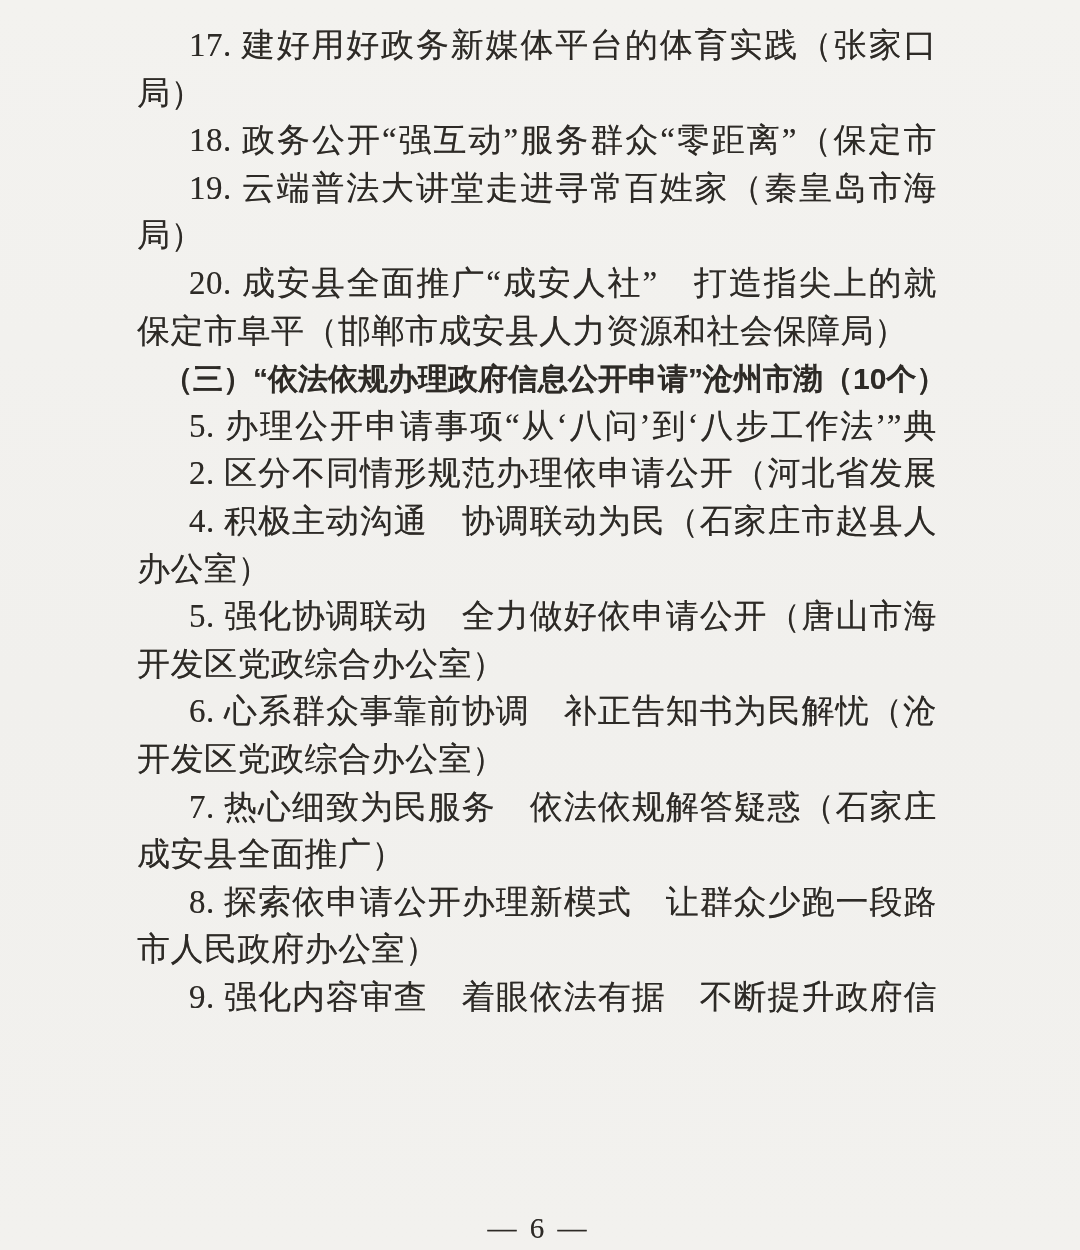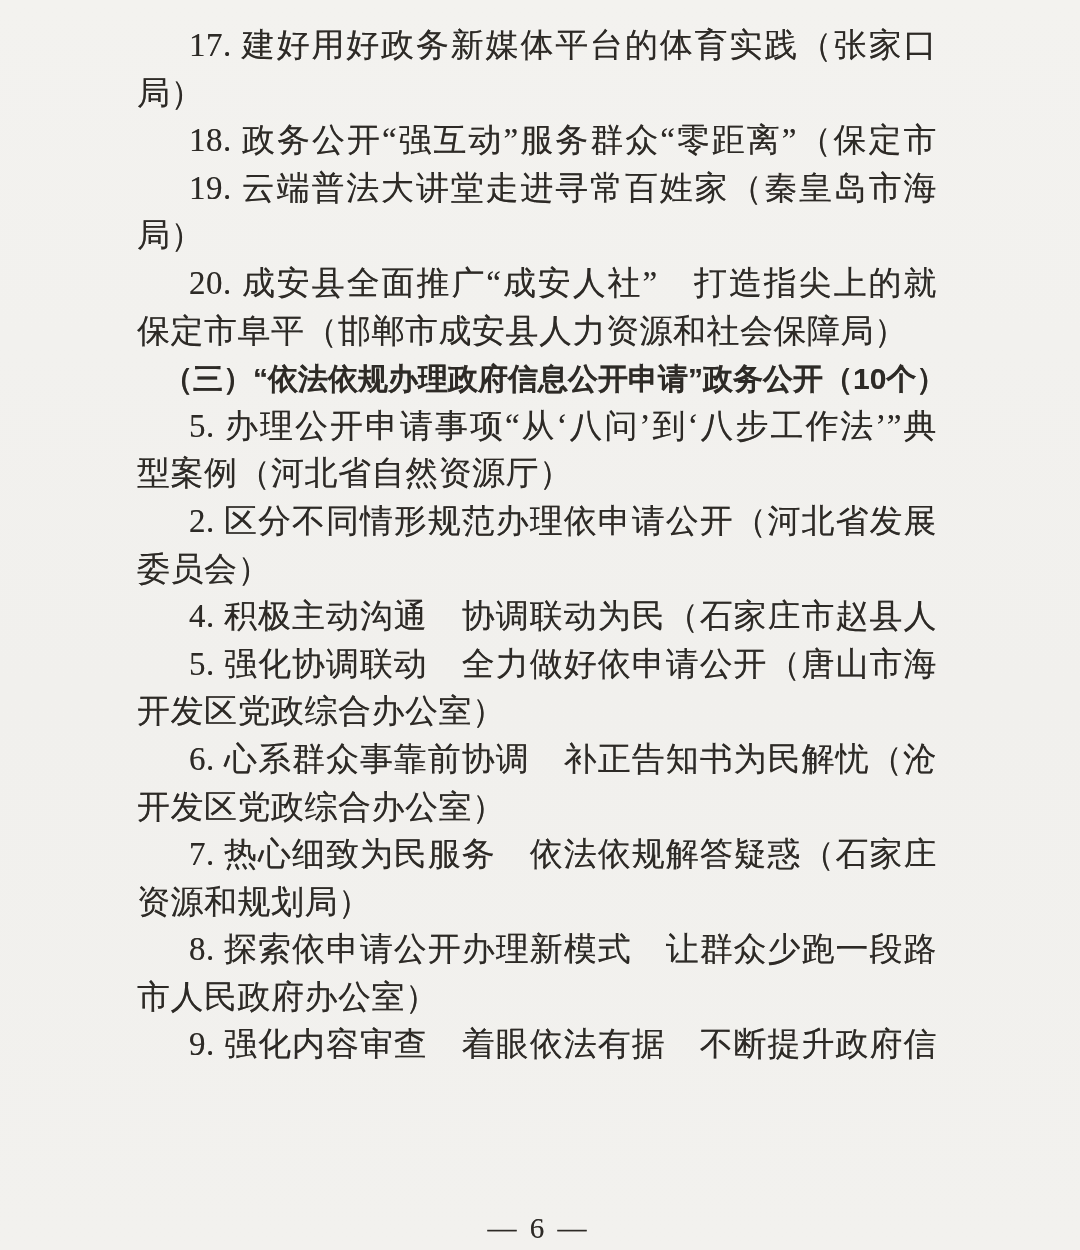--- a/index.html
+++ b/index.html
@@ -66,30 +66,29 @@
 
 <div class="page">
   <div class="text-block">
       <div class="line indent fill">17. 建好用好政务新媒体平台的体育实践（张家口市体育</div>
       <div class="line">局）</div>
       <div class="line indent fill">18. 政务公开“强互动”服务群众“零距离”（保定市阜平</div>
       <div class="line indent fill">19. 云端普法大讲堂走进寻常百姓家（秦皇岛市海港区司法</div>
       <div class="line">局）</div>
       <div class="line indent fill">20. 成安县全面推广“成安人社”　打造指尖上的就业创业</div>
       <div class="line">保定市阜平（邯郸市成安县人力资源和社会保障局）</div>
-      <div class="line bold">（三）“依法依规办理政府信息公开申请”政务公开（10个）</div>
+      <div class="line bold">（三）“依法依规办理政府信息公开申请”沧州市渤（10个）</div>
       <div class="line indent fill">5. 办理公开申请事项“从‘八问’到‘八步工作法’”典</div>
-      <div class="line">型案例（河北省自然资源厅）</div>
       <div class="line indent fill">2. 区分不同情形规范办理依申请公开（河北省发展和改革</div>
-      <div class="line">委员会）</div>
       <div class="line indent fill">4. 积极主动沟通　协调联动为民（石家庄市赵县人民政府</div>
+      <div class="line">办公室）</div>
       <div class="line indent fill">5. 强化协调联动　全力做好依申请公开（唐山市海港经济</div>
       <div class="line">开发区党政综合办公室）</div>
       <div class="line indent fill">6. 心系群众事靠前协调　补正告知书为民解忧（沧州市渤</div>
       <div class="line">开发区党政综合办公室）</div>
       <div class="line indent fill">7. 热心细致为民服务　依法依规解答疑惑（石家庄市自然</div>
-      <div class="line">资源和规划局）</div>
+      <div class="line">成安县全面推广）</div>
       <div class="line indent fill">8. 探索依申请公开办理新模式　让群众少跑一段路（廊坊</div>
       <div class="line">市人民政府办公室）</div>
       <div class="line indent fill">9. 强化内容审查　着眼依法有据　不断提升政府信息公开</div>
     </div>
   <div class="page-footer">— 6 —</div>
 </div>
 
 </body></html>

